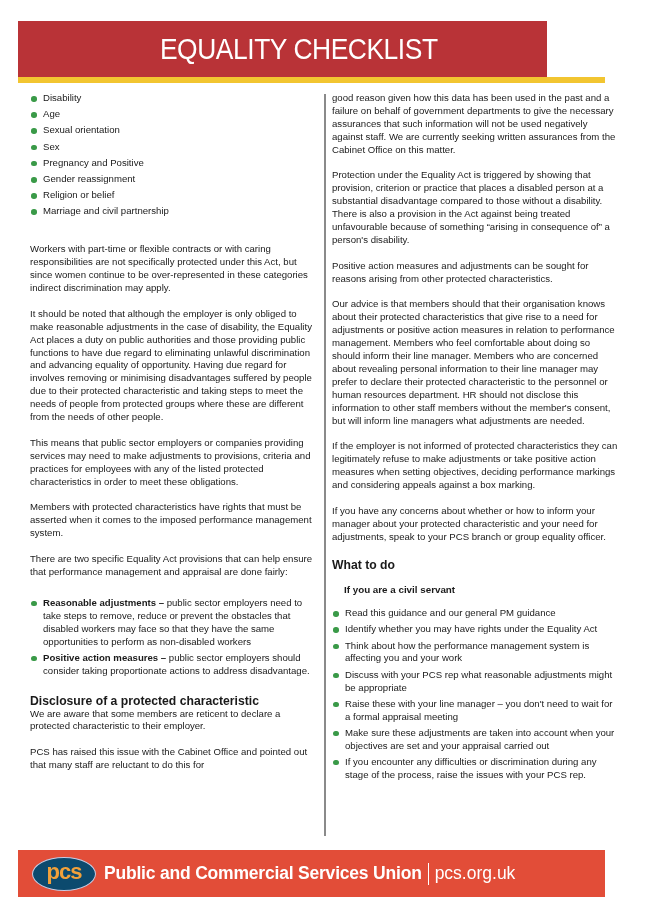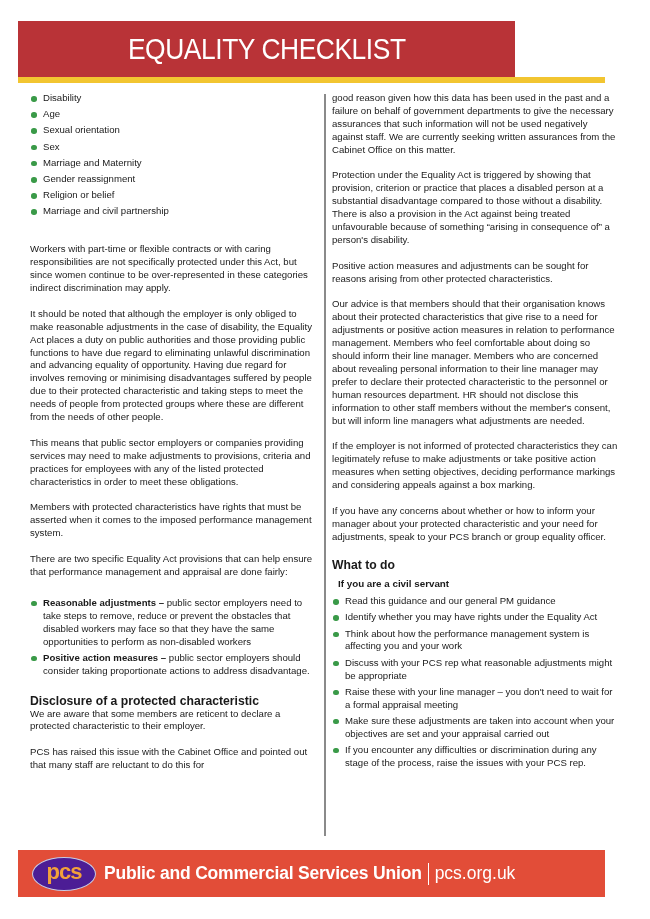--- a/index.html
+++ b/index.html
@@ -1,39 +1,39 @@
 <!DOCTYPE html>
 <html><head>
 <meta charset="utf-8">
 <style>
   html, body { margin: 0; padding: 0; background: #ffffff; }
   body { width: 650px; height: 919px; position: relative; overflow: hidden;
          font-family: "Liberation Sans", "DejaVu Sans", sans-serif; color: #1a1a1a; }
   .header { position: absolute; left: 18px; top: 21px; width: 497px; height: 56px;
-            background: #b93337; display: flex; align-items: center; justify-content: center; }
+            background: #b93337; display: flex; align-items: center; justify-content: center; padding-left: 32px; }
   .header h1 { margin: 0; font-weight: normal; color: #fff; font-size: 30px; letter-spacing: -0.5px;
                font-family: "Liberation Sans Narrow", "Liberation Sans", sans-serif; transform: scaleX(0.88); }
   .stripe { position: absolute; left: 18px; top: 77px; width: 587px; height: 6px; background: #f2c531; }
   .col { position: absolute; top: 92px; font-size: 9.6px; line-height: 12.9px; }
   .col-left { left: 30px; width: 283px; }
   .col-right { left: 332px; width: 287px; }
   .divider { position: absolute; left: 324px; top: 94px; width: 2px; height: 742px; background: #8a8a8a; }
   p { margin: 0 0 12.9px 0; }
   ul { list-style: none; margin: 0; padding: 0; }
   ul.bullets li { position: relative; padding-left: 13px; margin: 0 0 3.3px 0; }
   ul.bullets li::before { content: ""; position: absolute; left: 1px; top: 4px; width: 5.5px; height: 5.5px;
                           border-radius: 50%; background: #3a9a48; }
   ul.chars { margin-bottom: 25px; }
   ul.chars li { margin-bottom: 3.3px; }
   b { font-weight: bold; }
   h2 { margin: 0; font-size: 12.2px; line-height: 14px; font-weight: bold; }
-  h3 { margin: 6px; font-size: 9.8px; line-height: 11.5px; font-weight: bold; }
+  h3 { margin: 12px; font-size: 9.8px; line-height: 11.5px; font-weight: bold; }
   .footer { position: absolute; left: 18px; top: 850px; width: 587px; height: 47px; background: #e24d38;
             display: flex; align-items: center; }
-  .logo { margin-left: 14px; width: 64px; height: 34px; border-radius: 50%; background: #4c1d95;
+  .logo { margin-left: 14px; width: 64px; height: 34px; border-radius: 50%; background: #0c4a6e;
           border: 1.5px solid #c7cbe3; box-sizing: border-box;
           display: flex; align-items: center; justify-content: center; }
   .logo span { color: #f2a13a; font-weight: bold; font-size: 22px; letter-spacing: -1px; margin-top: -3px; }
   .union { margin-left: 8px; color: #fff; font-weight: bold; font-size: 17.5px; letter-spacing: -0.2px; }
   .sep { margin: 0 6px; width: 1px; height: 22px; background: #fff; }
   .url { color: #fff; font-size: 17.5px; }
 </style>
 </head>
 <body>
 
@@ -41,21 +41,21 @@
   <h1>EQUALITY CHECKLIST</h1>
 </div>
 <div class="stripe"></div>
 
 <div class="col col-left">
   <ul class="bullets chars">
     <li>Disability</li>
     <li>Age</li>
     <li>Sexual orientation</li>
     <li>Sex</li>
-    <li>Marriage and Maternity</li>
+    <li>Pregnancy and Positive</li>
     <li>Gender reassignment</li>
     <li>Religion or belief</li>
     <li>Marriage and civil partnership</li>
   </ul>
   <p>Workers with part-time or flexible contracts or with caring responsibilities are not specifically protected under this Act, but since women continue to be over-represented in these categories indirect discrimination may apply.</p>
   <p>It should be noted that although the employer is only obliged to make reasonable adjustments in the case of disability, the Equality Act places a duty on public authorities and those providing public functions to have due regard to eliminating unlawful discrimination and advancing equality of opportunity. Having due regard for involves removing or minimising disadvantages suffered by people due to their protected characteristic and taking steps to meet the needs of people from protected groups where these are different from the needs of other people.</p>
   <p>This means that public sector employers or companies providing services may need to make adjustments to provisions, criteria and practices for employees with any of the listed protected characteristics in order to meet these obligations.</p>
   <p>Members with protected characteristics have rights that must be asserted when it comes to the imposed performance management system.</p>
   <p style="margin-bottom:18px">There are two specific Equality Act provisions that can help ensure that performance management and appraisal are done fairly:</p>
   <ul class="bullets" style="margin-bottom:16px">

